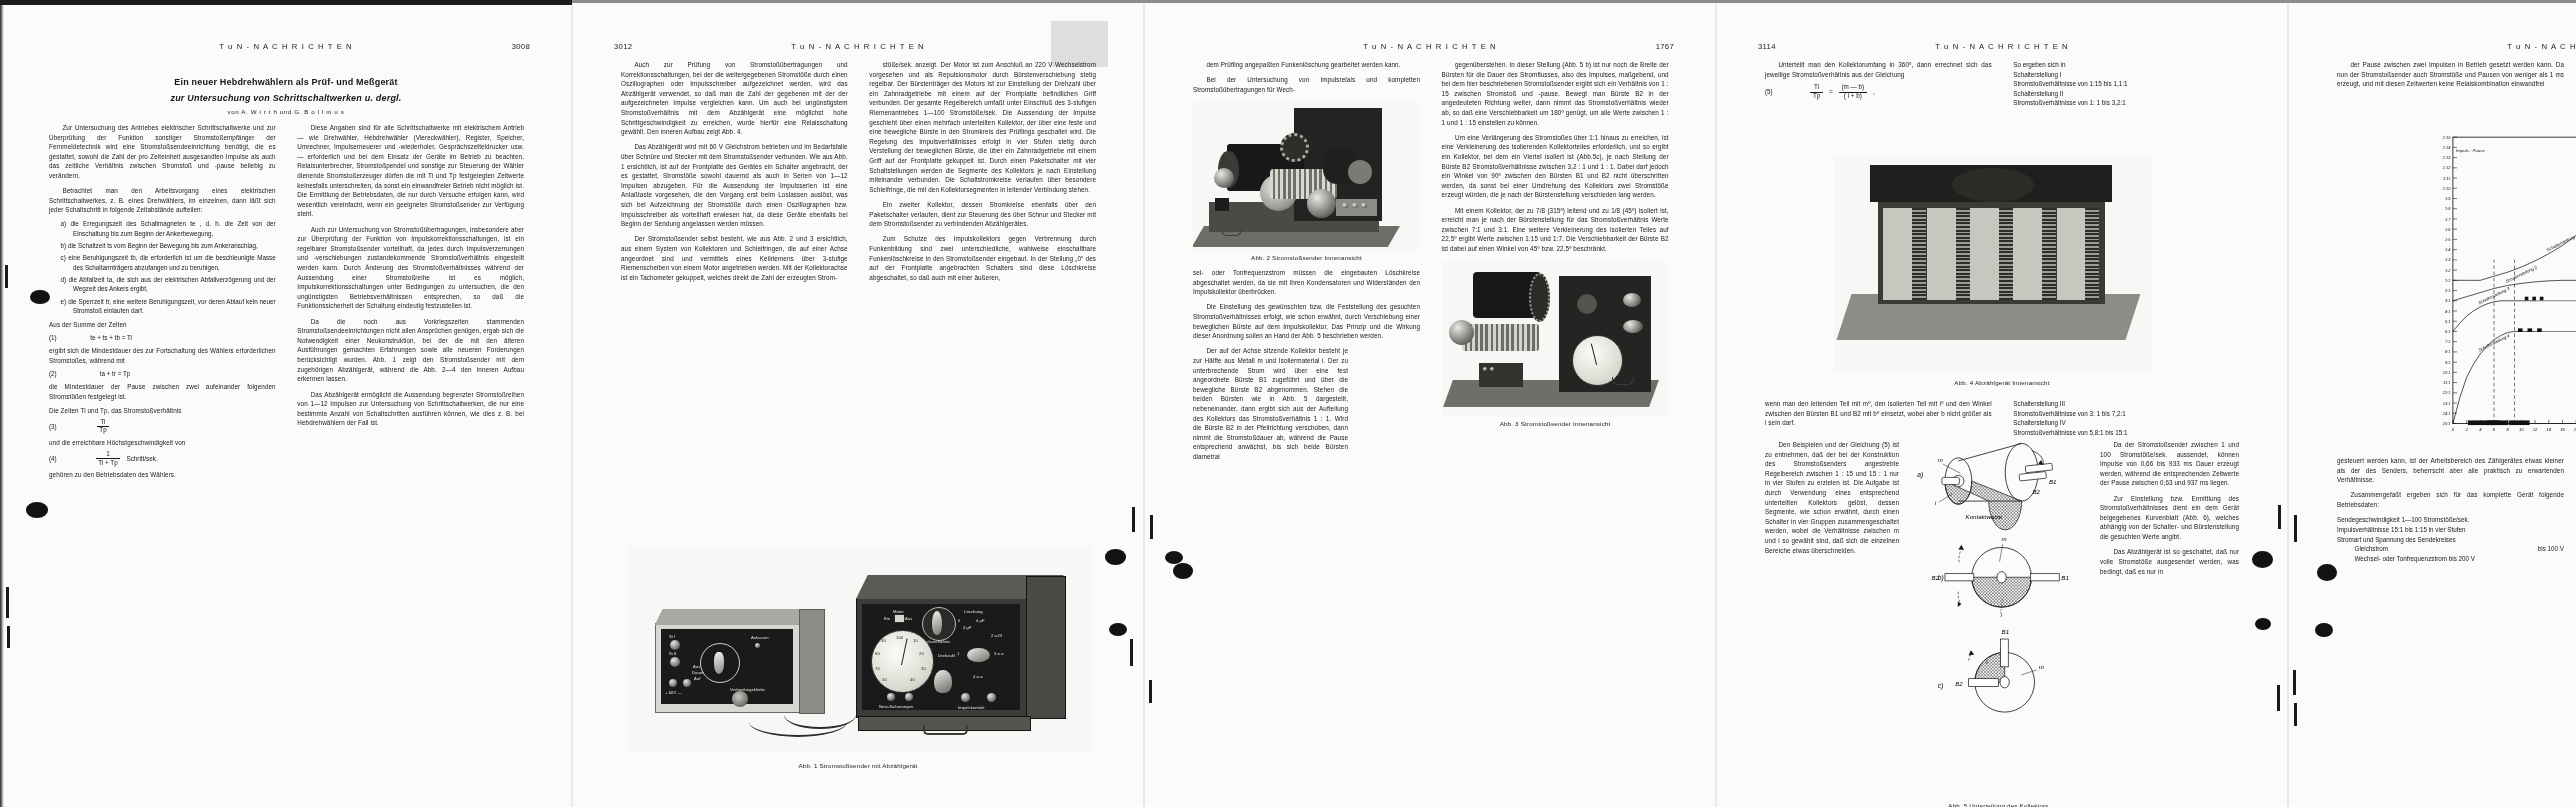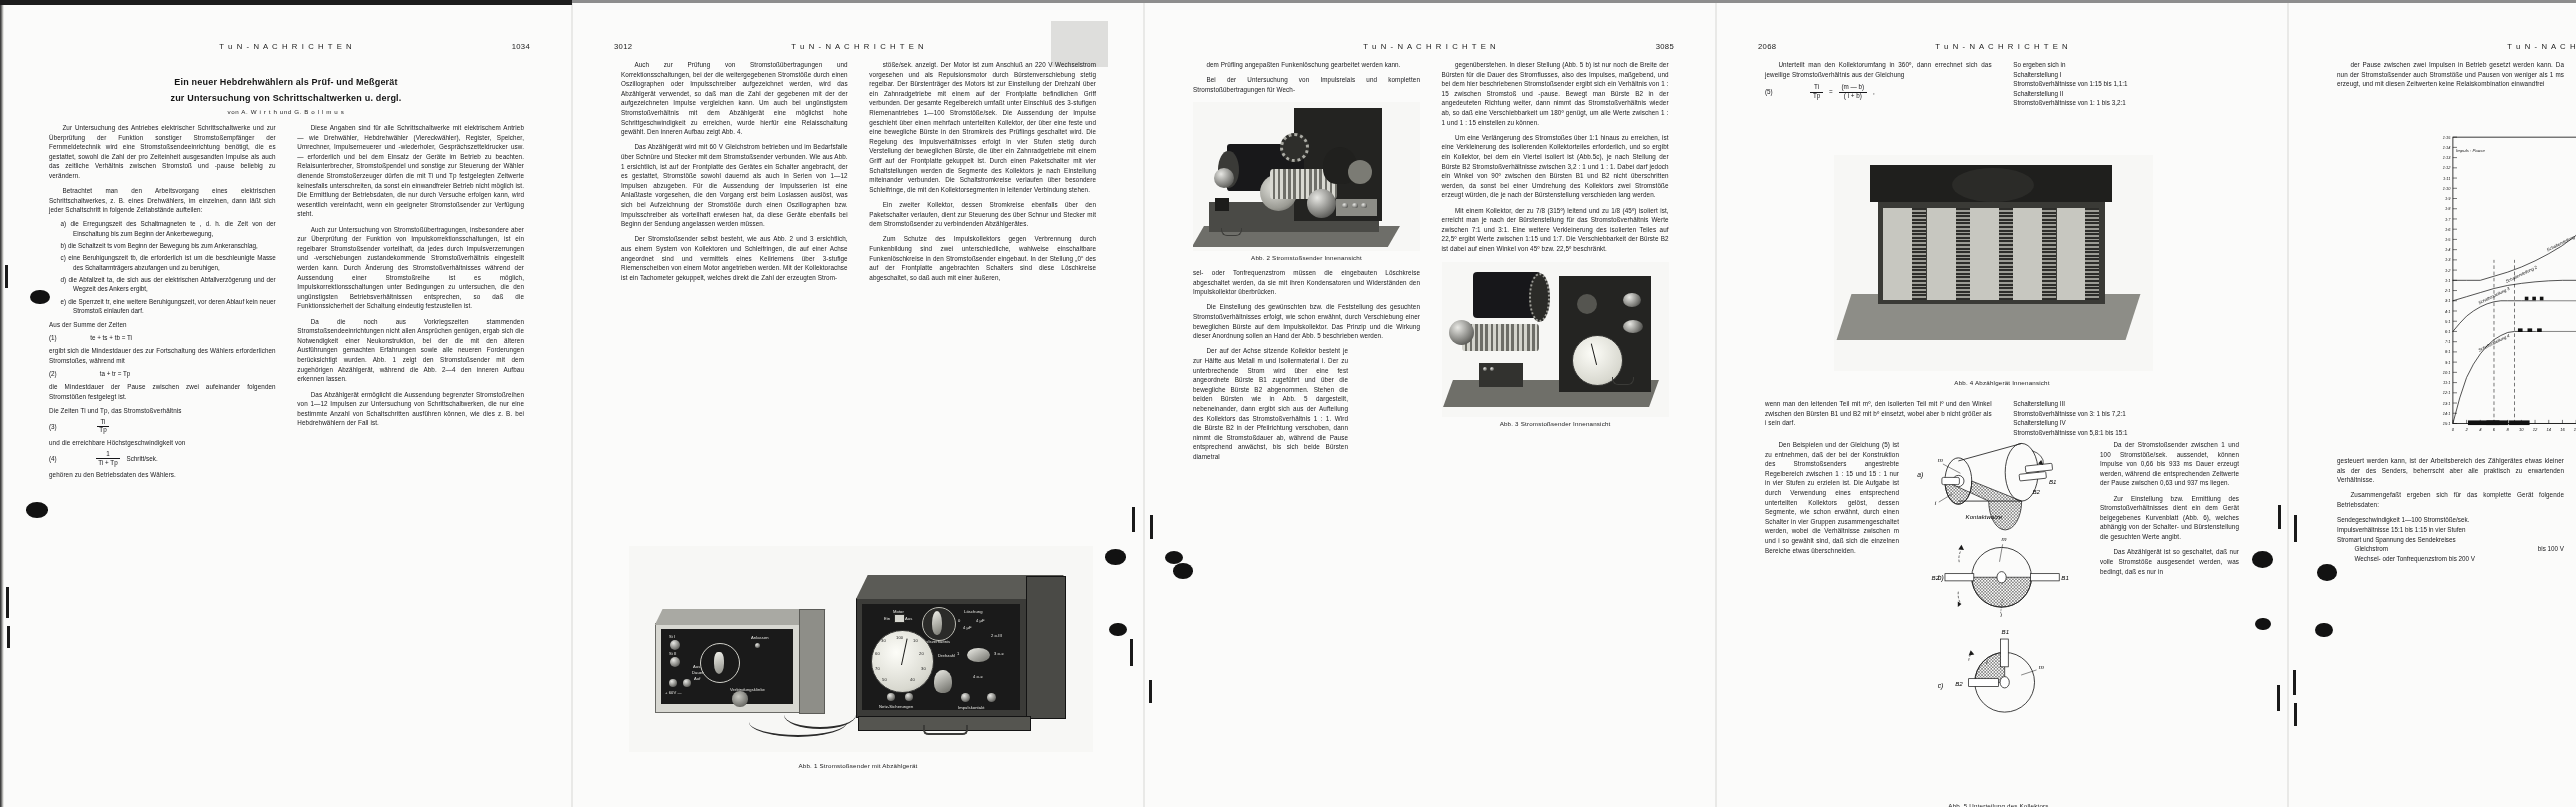--- a/index.html
+++ b/index.html
@@ -16,21 +16,21 @@
   .runhead{position:absolute;top:42px;left:0;width:100%;height:11.3px;}
   .runhead .rh-title{position:absolute;left:50%;transform:translateX(-50%);
         font-size:7.7px;letter-spacing:1.1px;color:#1a1a1a;white-space:nowrap;}
   .runhead .rh-pageno{position:absolute;font-size:7.7px;color:#1a1a1a;letter-spacing:0.3px;}
   .rh-pageno.right{right:42px;}
   .rh-pageno.left{left:42px;}
 
   h1.art-title{position:absolute;left:0;width:100%;text-align:center;margin:0;
         font-size:9px;font-weight:bold;letter-spacing:0.2px;color:#141414;}
   .t1{top:77px;}
-  .t2{top:93px;}
+  .t2{top:93px;font-style:italic;}
   .byline{position:absolute;left:0;width:100%;text-align:center;font-size:6.2px;
         letter-spacing:0.6px;color:#1d1d1d;top:108px;}
 
   .cols{position:absolute;left:49px;width:475px;display:flex;gap:21.6px;}
   .col{width:227px;}
   p.bt{margin:0 0 0 0;font-size:6.3px;line-height:9.6px;color:#17171a;
         text-align:justify;text-indent:13.4px;letter-spacing:0.1px;}
   p.bt.noind{text-indent:0;}
   p.bt + p.bt{margin-top:5.7px;}
   .lst{margin:4.1px 0 0 0;padding:0;list-style:none;}
@@ -80,21 +80,21 @@
   <div class="page dark-edge-left">
     <div class="topbar"></div>
     <div class="blob" style="left:30px;top:290px;width:19.6px;height:14.4px;"></div>
     <div class="blob" style="left:26px;top:502px;width:21.6px;height:15.5px;"></div>
     <div class="hole" style="left:5.2px;top:265px;width:3.1px;height:23px;"></div>
     <div class="hole" style="left:6.2px;top:587px;width:3.1px;height:31px;"></div>
     <div class="hole" style="left:7.2px;top:626px;width:3.1px;height:21.6px;"></div>
 
     <div class="runhead">
       <span class="rh-title">T u N - N A C H R I C H T E N</span>
-      <span class="rh-pageno right">1034</span>
+      <span class="rh-pageno right">3008</span>
     </div>
 
     <h1 class="art-title t1">Ein neuer Hebdrehwählern als Prüf- und Meßgerät</h1>
     <h1 class="art-title t2">zur Untersuchung von Schrittschaltwerken u. dergl.</h1>
     <div class="byline">von A. W i r t h und G. B o l l m u s</div>
 
     <div class="cols" style="top:123px;">
       <div class="col">
         <p class="bt">Zur Untersuchung des Antriebes elektrischer Schrittschaltwerke und zur Überprüfung der Funktion sonstiger Stromstoßempfänger der Fernmeldetechnik wird eine Stromstoßsendeeinrichtung benötigt, die es gestattet, sowohl die Zahl der pro Zeiteinheit ausgesandten Impulse als auch das zeitliche Verhältnis zwischen Stromstoß und -pause beliebig zu verändern.</p>
         <p class="bt">Betrachtet man den Arbeitsvorgang eines elektrischen Schrittschaltwerkes, z. B. eines Drehwählers, im einzelnen, dann läßt sich jeder Schaltschritt in folgende Zeitabstände aufteilen:</p>
@@ -243,21 +243,21 @@
 
   <div class="page">
     <div class="topbar faint"></div>
     <div class="blob" style="left:29px;top:563px;width:19.6px;height:15.5px;"></div>
     <div class="blob" style="left:20.6px;top:551px;width:18.5px;height:13.4px;"></div>
     <div class="hole" style="left:6.2px;top:515px;width:2.6px;height:24px;"></div>
     <div class="hole" style="left:5.2px;top:680px;width:3.1px;height:23px;"></div>
 
     <div class="runhead">
       <span class="rh-title">T u N - N A C H R I C H T E N</span>
-      <span class="rh-pageno right">3085</span>
+      <span class="rh-pageno right">1767</span>
     </div>
 
     <div class="cols" style="top:60px;">
       <div class="col">
         <p class="bt">dem Prüfling angepaßten Funkenlöschung gearbeitet werden kann.</p>
         <p class="bt">Bei der Untersuchung von Impulsrelais und kompletten Stromstoßübertragungen für Wech-</p>
 
         <div class="photo" style="margin-top:7.2px;width:227px;height:149px;">
           <div style="position:absolute;left:5.2px;top:124px;width:196px;height:20.6px;background:#6e6e69;transform:skewX(-30deg);"></div>
           <div style="position:absolute;left:15.5px;top:100px;width:170px;height:30px;background:#4a4a46;"></div>
@@ -316,21 +316,21 @@
 
   <div class="page">
     <div class="topbar faint"></div>
     <div class="blob" style="left:536px;top:551px;width:20.6px;height:16.5px;"></div>
     <div class="blob" style="left:539px;top:618px;width:15.5px;height:12.4px;"></div>
     <div class="hole" style="left:562px;top:505px;width:2.6px;height:24px;"></div>
     <div class="hole" style="left:561px;top:685px;width:3.1px;height:26px;"></div>
 
     <div class="runhead">
       <span class="rh-title">T u N - N A C H R I C H T E N</span>
-      <span class="rh-pageno left">2068</span>
+      <span class="rh-pageno left">3114</span>
     </div>
 
     <div class="cols" style="top:60px;">
       <div class="col">
         <p class="bt">Unterteilt man den Kollektorumfang in 360º, dann errechnet sich das jeweilige Stromstoßverhältnis aus der Gleichung</p>
         <div class="eq" style="margin-top:5.2px;">
           <span class="num">(5)</span>
           <span class="frac" style="margin-left:21.6px">
             <span class="n">Ti</span>
             <span class="d">Tp</span>

